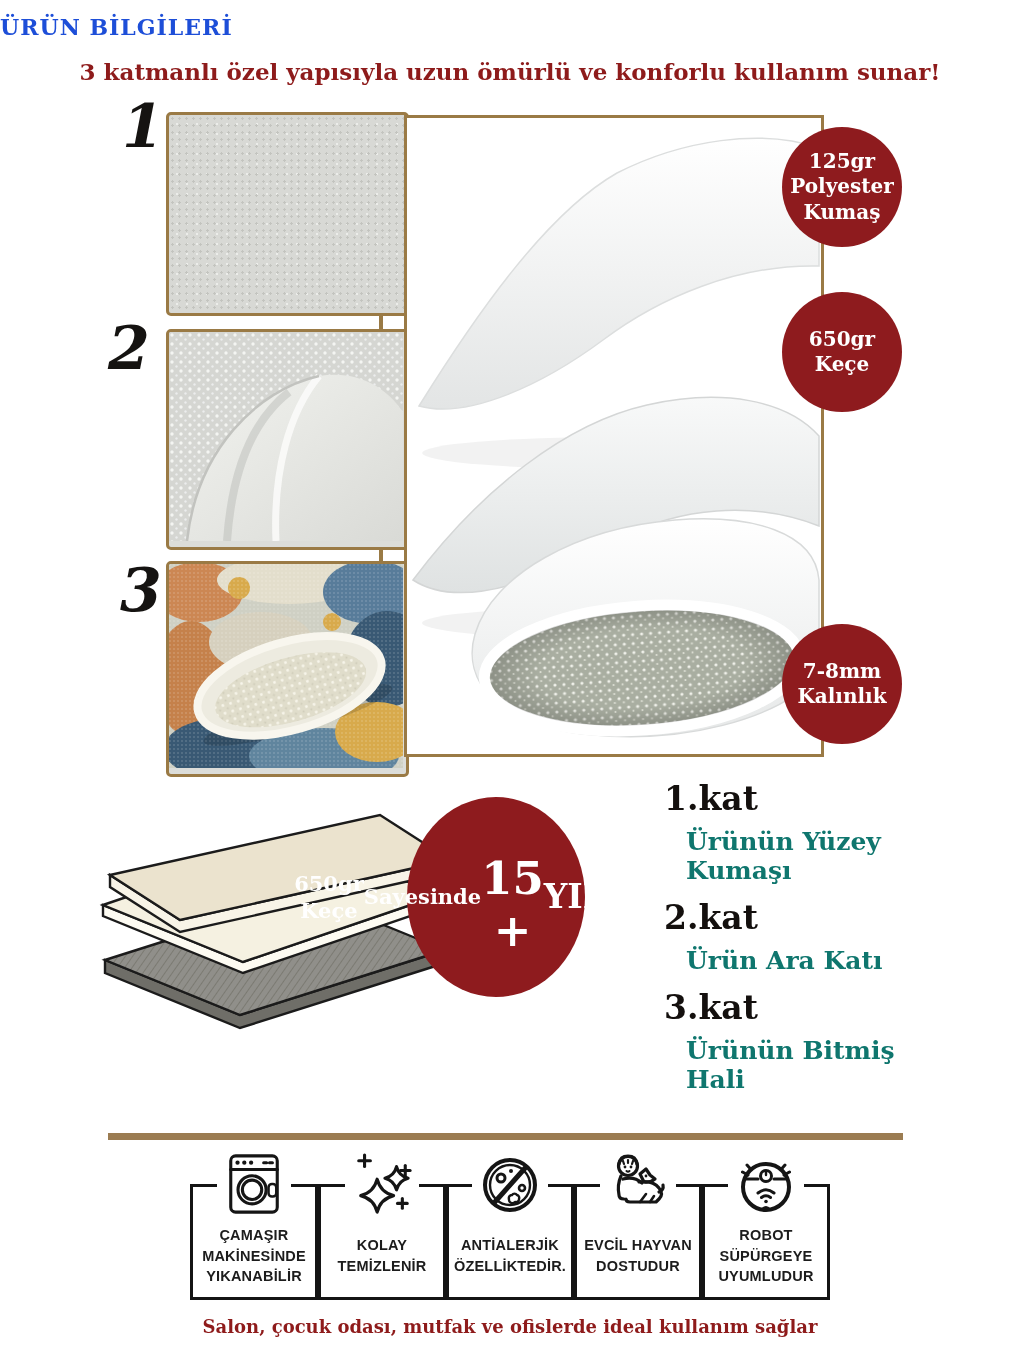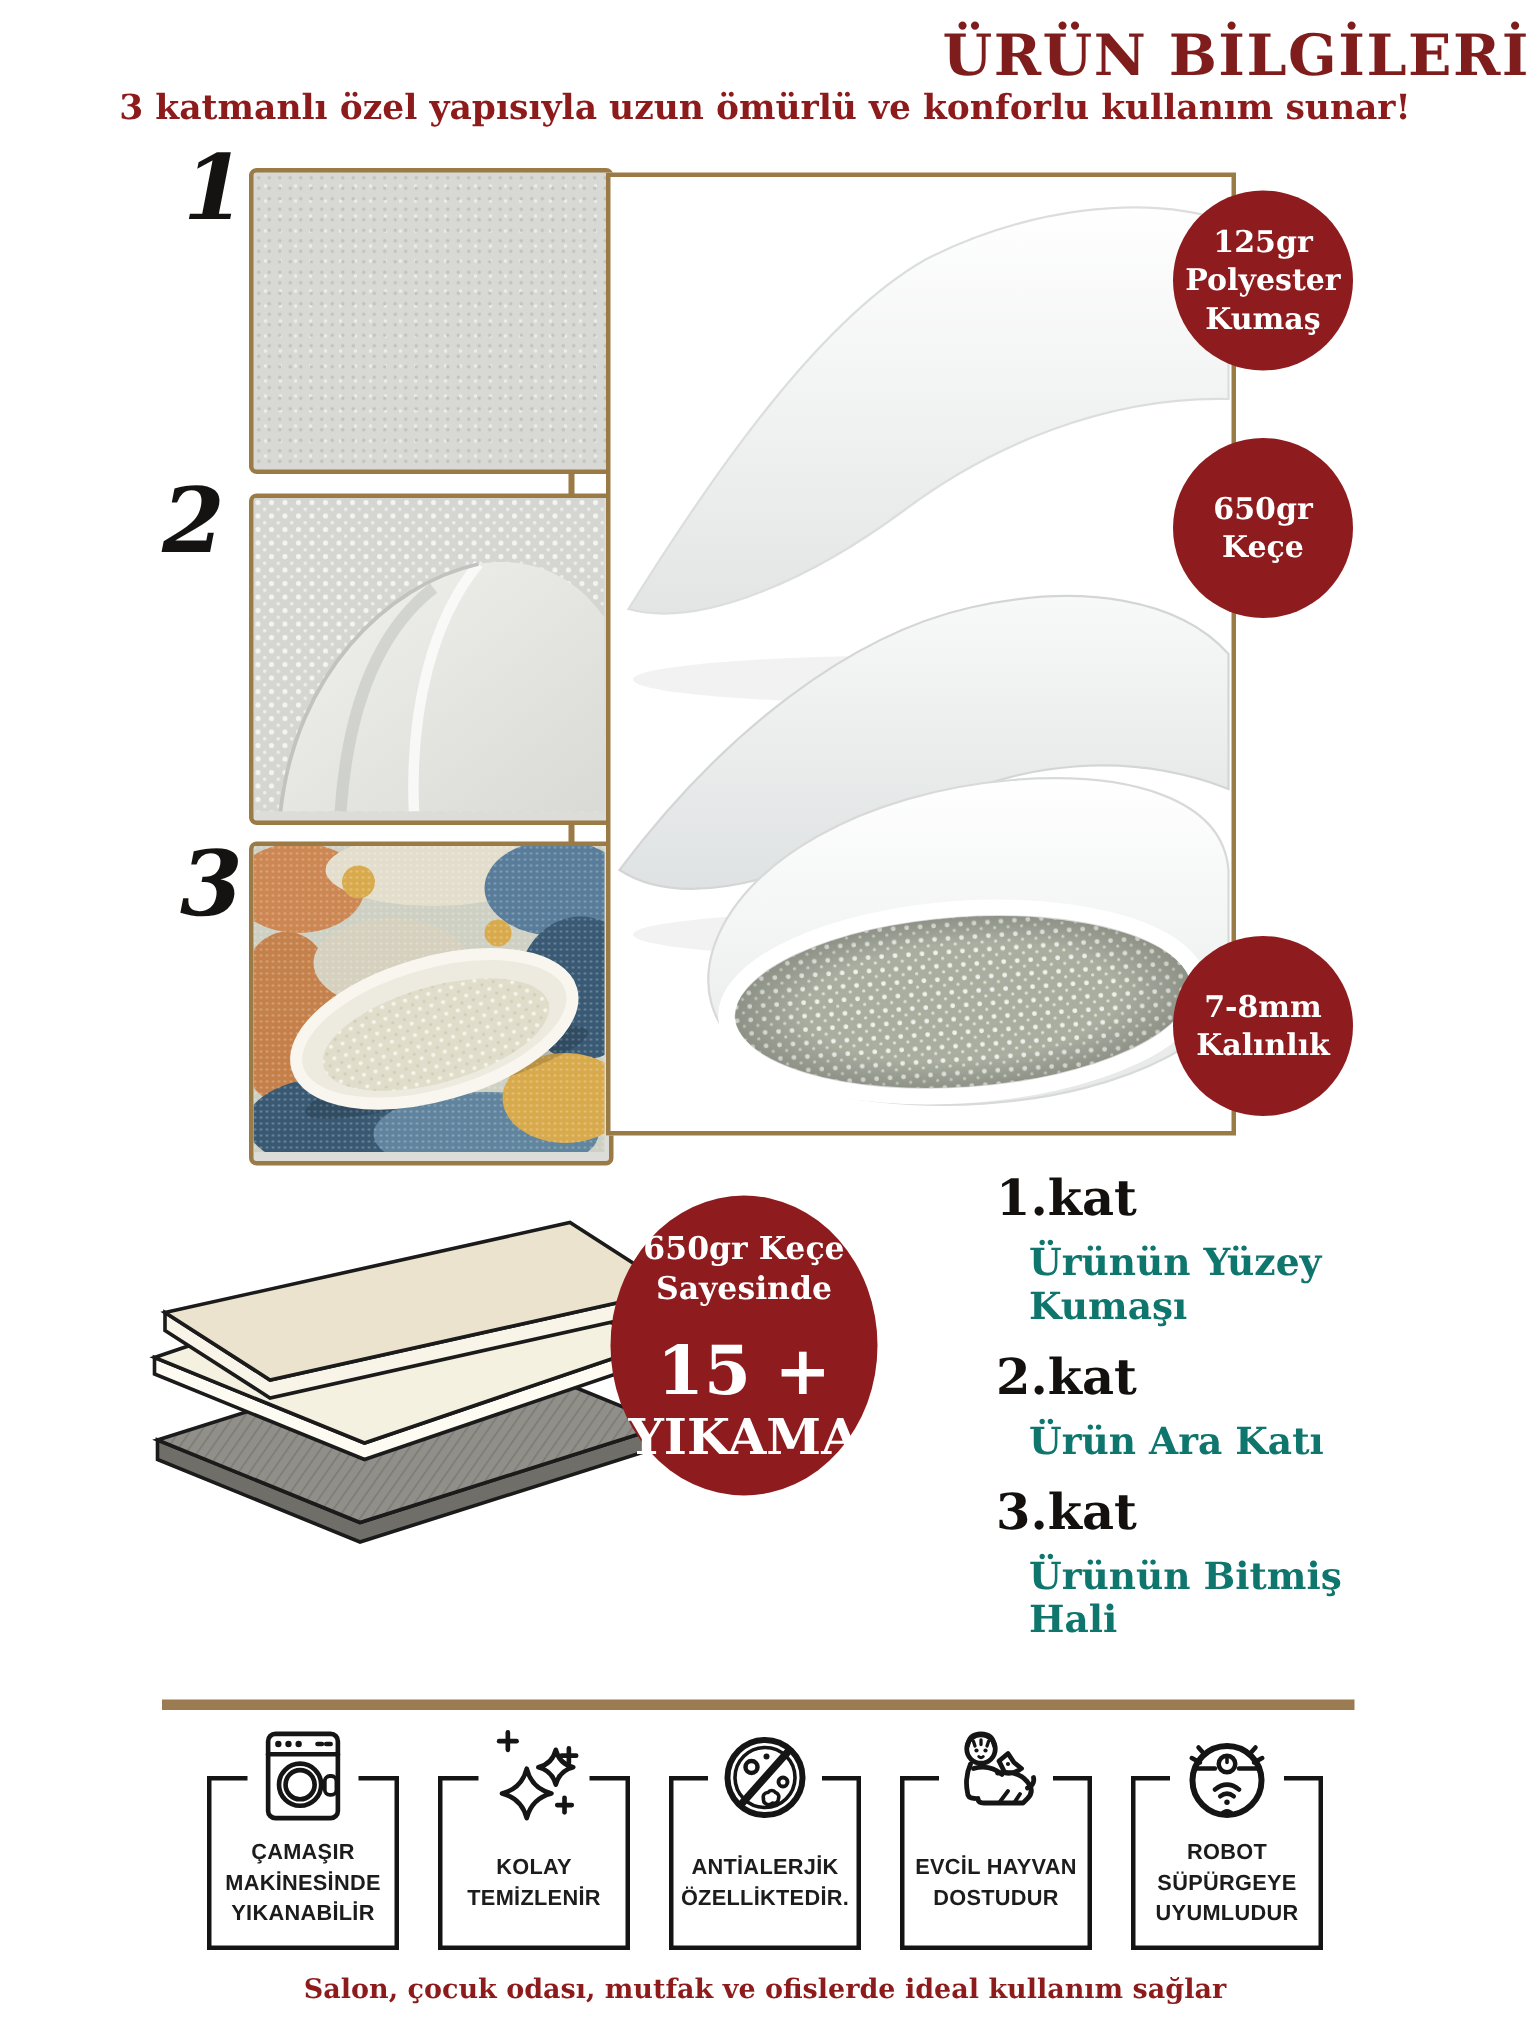--- a/index.html
+++ b/index.html
@@ -1,21 +1,21 @@
 <!DOCTYPE html>
 <html><head>
 <meta charset="utf-8">
 <style>
   html,body { margin:0; padding:0; background:#fff; }
   .canvas { position:relative; width:1020px; height:1360px; background:#ffffff;
             font-family:"DejaVu Serif", serif; overflow:hidden; }
 
   
-  .title { position:absolute; top:14px; left:0; right:0; text-align:right;
-           font-size:38px; font-weight:700; letter-spacing:1px; color:#7f1d1d; }
+  .title { position:absolute; top:14px; left:0; right:0; text-align:left;
+           font-size:22px; font-weight:700; letter-spacing:1px; color:#1d4ed8; }
   .subtitle { position:absolute; top:58px; left:0; right:0; text-align:center;
               font-size:23px; font-weight:700; color:#8e1b1b; }
 
   
   .num { position:absolute; font-style:italic; font-weight:700; font-size:60px;
          line-height:1; color:#151311; }
   .photo { position:absolute; border:3px solid #9a7a45; border-radius:5px;
            overflow:hidden; background:#dcddd9; }
   .photo svg { display:block; }
   .photo-speckle { background-color:#d8d9d5;
@@ -30,36 +30,36 @@
               border:3px solid #9a7a45; background:#fff; box-sizing:border-box; }
   .main-box svg { display:block; width:100%; height:100%; }
 
   
   .badge { position:absolute; left:782px; width:120px; height:120px; border-radius:50%;
            background:#8e1b1e; color:#fff; display:flex; flex-direction:column;
            align-items:center; justify-content:center; text-align:center;
            font-weight:700; font-size:20px; line-height:1.27; }
   .wash-badge { position:absolute; left:407px; top:797px; width:178px; height:200px;
            border-radius:50%; background:#8e1b1e; color:#fff; display:flex;
-           flex-direction:column; align-items:center; justify-content:center;
+           flex-direction:row; align-items:center; justify-content:center;
            text-align:center; font-weight:700; }
   .wash-badge .small { font-size:21px; line-height:1.3; }
   .wash-badge .big { font-size:45px; line-height:1.15; margin-top:16px; }
   .wash-badge .mid { font-size:33px; line-height:1.1; }
 
   
   .kat-block { position:absolute; left:664px; top:779px; width:280px; }
   .kat-num { font-size:33px; font-weight:700; color:#14100e; margin:0 0 9px 0; }
   .kat-desc { font-size:25px; font-weight:700; color:#0f766e; margin:0 0 13px 22px; }
 
   
   .divider { position:absolute; left:108px; top:1133px; width:795px; height:7px;
              background:#9b7c52; }
   .features { position:absolute; left:0; right:0; top:1184px; display:flex;
-              justify-content:center; gap:26px; }
+              justify-content:center; }
   .feature { position:relative; width:128px; height:116px; border:3px solid #141414;
              background:#fff; box-sizing:border-box; }
   .feature-icon { position:absolute; top:-37px; left:50%; transform:translateX(-50%);
                   background:#fff; padding:2px 6px; }
   .feature-icon svg { display:block; }
   .feature-label { position:absolute; left:2px; right:2px; top:32px; bottom:4px;
                    display:flex; align-items:center; justify-content:center;
                    text-align:center; font-family:"Liberation Sans", sans-serif;
                    font-weight:700; font-size:14.5px; line-height:1.42;
                    letter-spacing:0.2px; color:#1c1c1c; }

